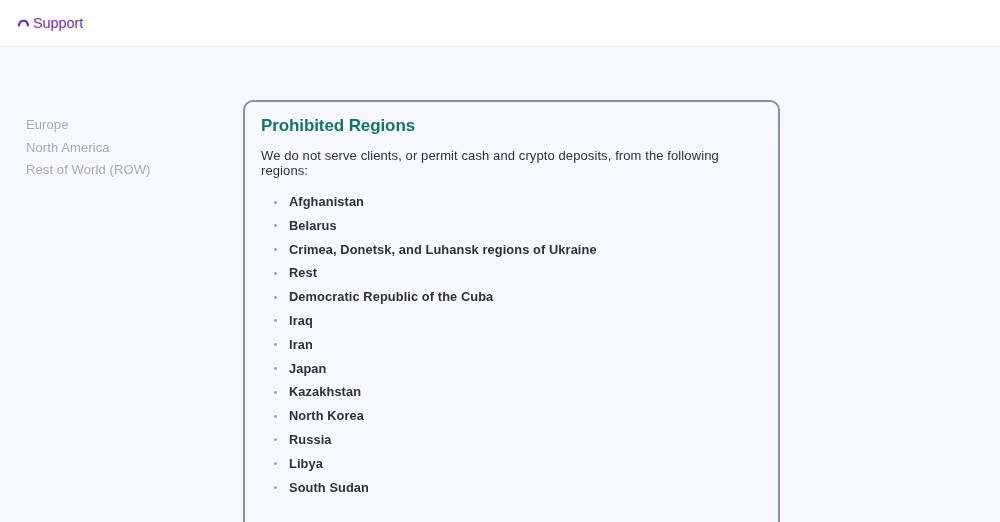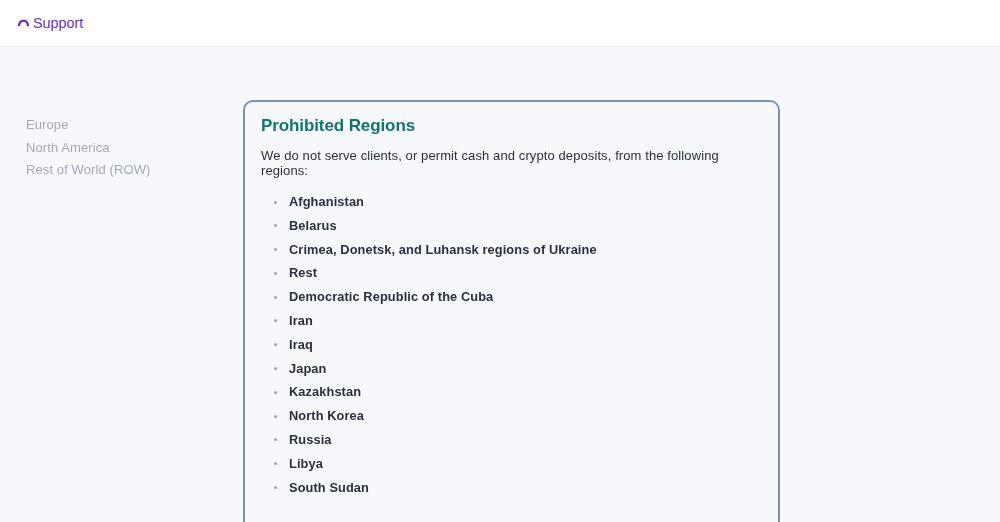--- a/index.html
+++ b/index.html
@@ -138,22 +138,22 @@
   <main class="main">
     <section class="card">
       <h1 class="card-title">Prohibited Regions</h1>
       <p class="card-intro">We do not serve clients, or permit cash and crypto deposits, from the following regions:</p>
       <ul class="region-list">
         <li>Afghanistan</li>
         <li>Belarus</li>
         <li>Crimea, Donetsk, and Luhansk regions of Ukraine</li>
         <li>Rest</li>
         <li>Democratic Republic of the Cuba</li>
+        <li>Iraq</li>
         <li>Iran</li>
-        <li>Iraq</li>
         <li>Japan</li>
         <li>Kazakhstan</li>
         <li>North Korea</li>
         <li>Russia</li>
         <li>Libya</li>
         <li>South Sudan</li>
 
       </ul>
     </section>
   </main>

